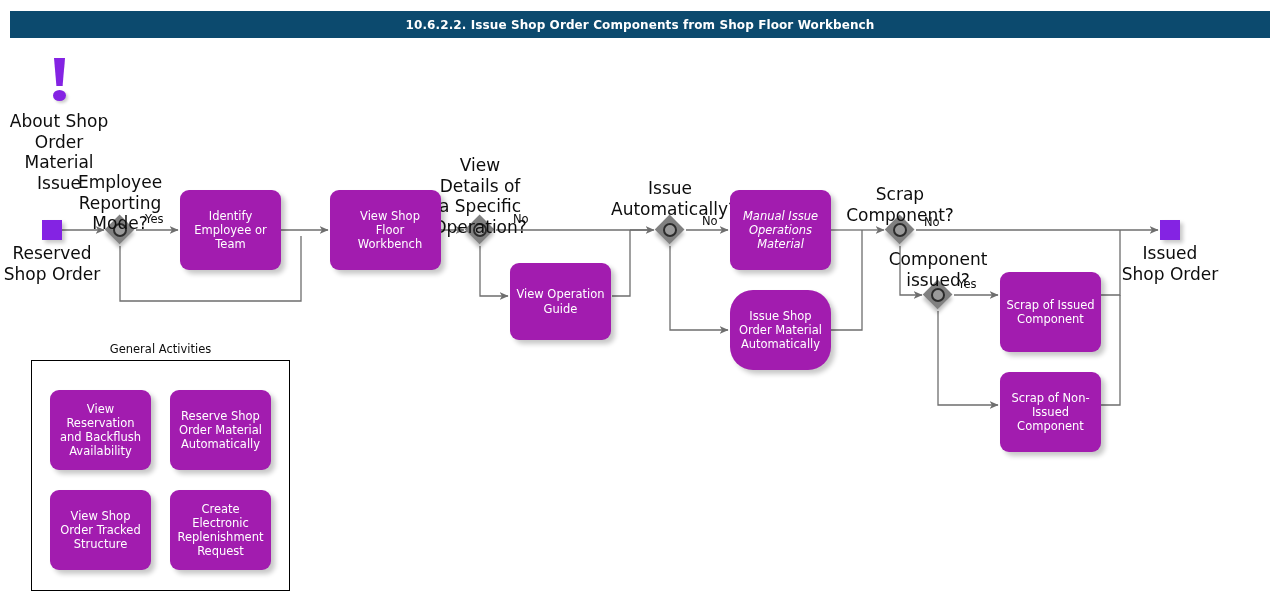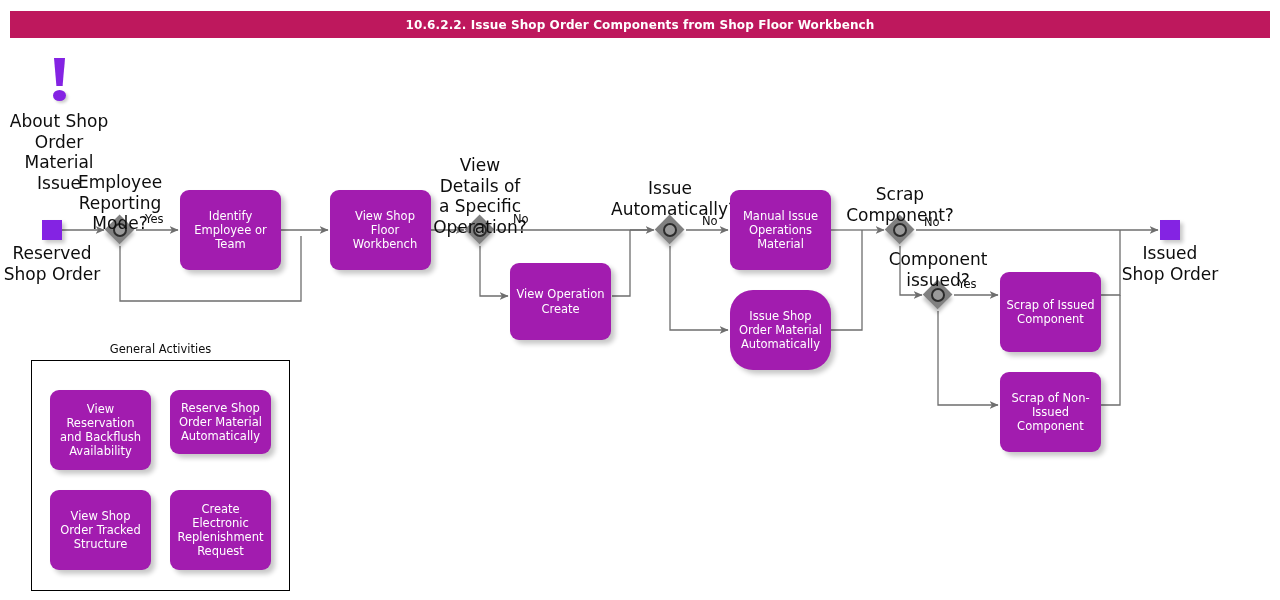--- a/index.html
+++ b/index.html
@@ -3,21 +3,21 @@
 <meta charset="utf-8">
 <style>
   html,body{margin:0;padding:0;background:#ffffff;}
   body{
     width:1280px;height:600px;position:relative;overflow:hidden;
     font-family:"DejaVu Sans", sans-serif;
   }
   
   #title-bar{
     position:absolute;left:10px;top:11px;width:1260px;height:27px;
-    background:#be185d;color:#ffffff;
+    background:#0c4a6e;color:#ffffff;
     display:flex;align-items:center;justify-content:center;
     font-size:12px;font-weight:bold;letter-spacing:.1px;
   }
   
   #wires{position:absolute;left:0;top:0;width:1280px;height:600px;pointer-events:none;}
   
   .task{
     position:absolute;background:#a21caf;border-radius:9px;
     box-shadow:4px 4px 5px rgba(0,0,0,.22);
     color:#ffffff;display:flex;align-items:center;justify-content:center;
@@ -185,27 +185,27 @@
 <div class="edgelabel" style="left:145px;top:213px;">Yes</div>
 <div class="edgelabel" style="left:513px;top:213px;">No</div>
 <div class="edgelabel" style="left:702px;top:215px;">No</div>
 <div class="edgelabel" style="left:924px;top:216px;">No</div>
 <div class="edgelabel" style="left:958px;top:278px;">Yes</div>
 
 <div class="task" style="left:180px;top:190px;width:101px;height:80px;">Identify
 Employee or
 Team</div>
 
-<div class="task" style="left:330px;top:190px;width:101px;height:80px;padding-left:15px;">View Shop Floor
+<div class="task" style="left:330px;top:190px;width:111px;height:80px;padding-left:15px;">View Shop Floor
 Workbench</div>
 
 <div class="task" style="left:510px;top:263px;width:101px;height:77px;">View Operation
-Create</div>
-
-<div class="task" style="left:730px;top:190px;width:101px;height:80px;">Manual Issue
+Guide</div>
+
+<div class="task" style="left:730px;top:190px;width:101px;height:80px;font-style:italic;">Manual Issue
 Operations
 Material</div>
 
 <div class="task" style="left:730px;top:290px;width:101px;height:80px;border-radius:23px;">Issue Shop
 Order Material
 Automatically</div>
 
 <div class="task" style="left:1000px;top:272px;width:101px;height:80px;">Scrap of Issued
 Component</div>
 
@@ -213,21 +213,21 @@
 Issued
 Component</div>
 
 <div id="ga-title">General Activities</div>
 <div id="ga-box"></div>
 
 <div class="task" style="left:50px;top:390px;width:101px;height:80px;">View
 Reservation and
 Backflush
 Availability</div>
-<div class="task" style="left:170px;top:390px;width:101px;height:64px;">Reserve Shop
+<div class="task" style="left:170px;top:390px;width:101px;height:80px;">Reserve Shop
 Order Material
 Automatically</div>
 <div class="task" style="left:50px;top:490px;width:101px;height:80px;">View Shop Order
 Tracked
 Structure</div>
 <div class="task" style="left:170px;top:490px;width:101px;height:80px;">Create
 Electronic
 Replenishment
 Request</div>
 

